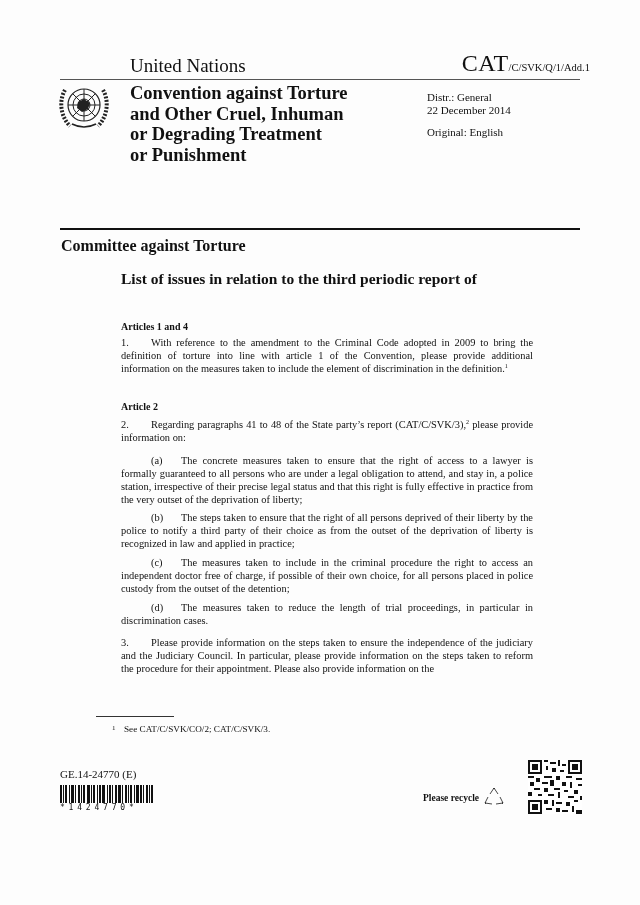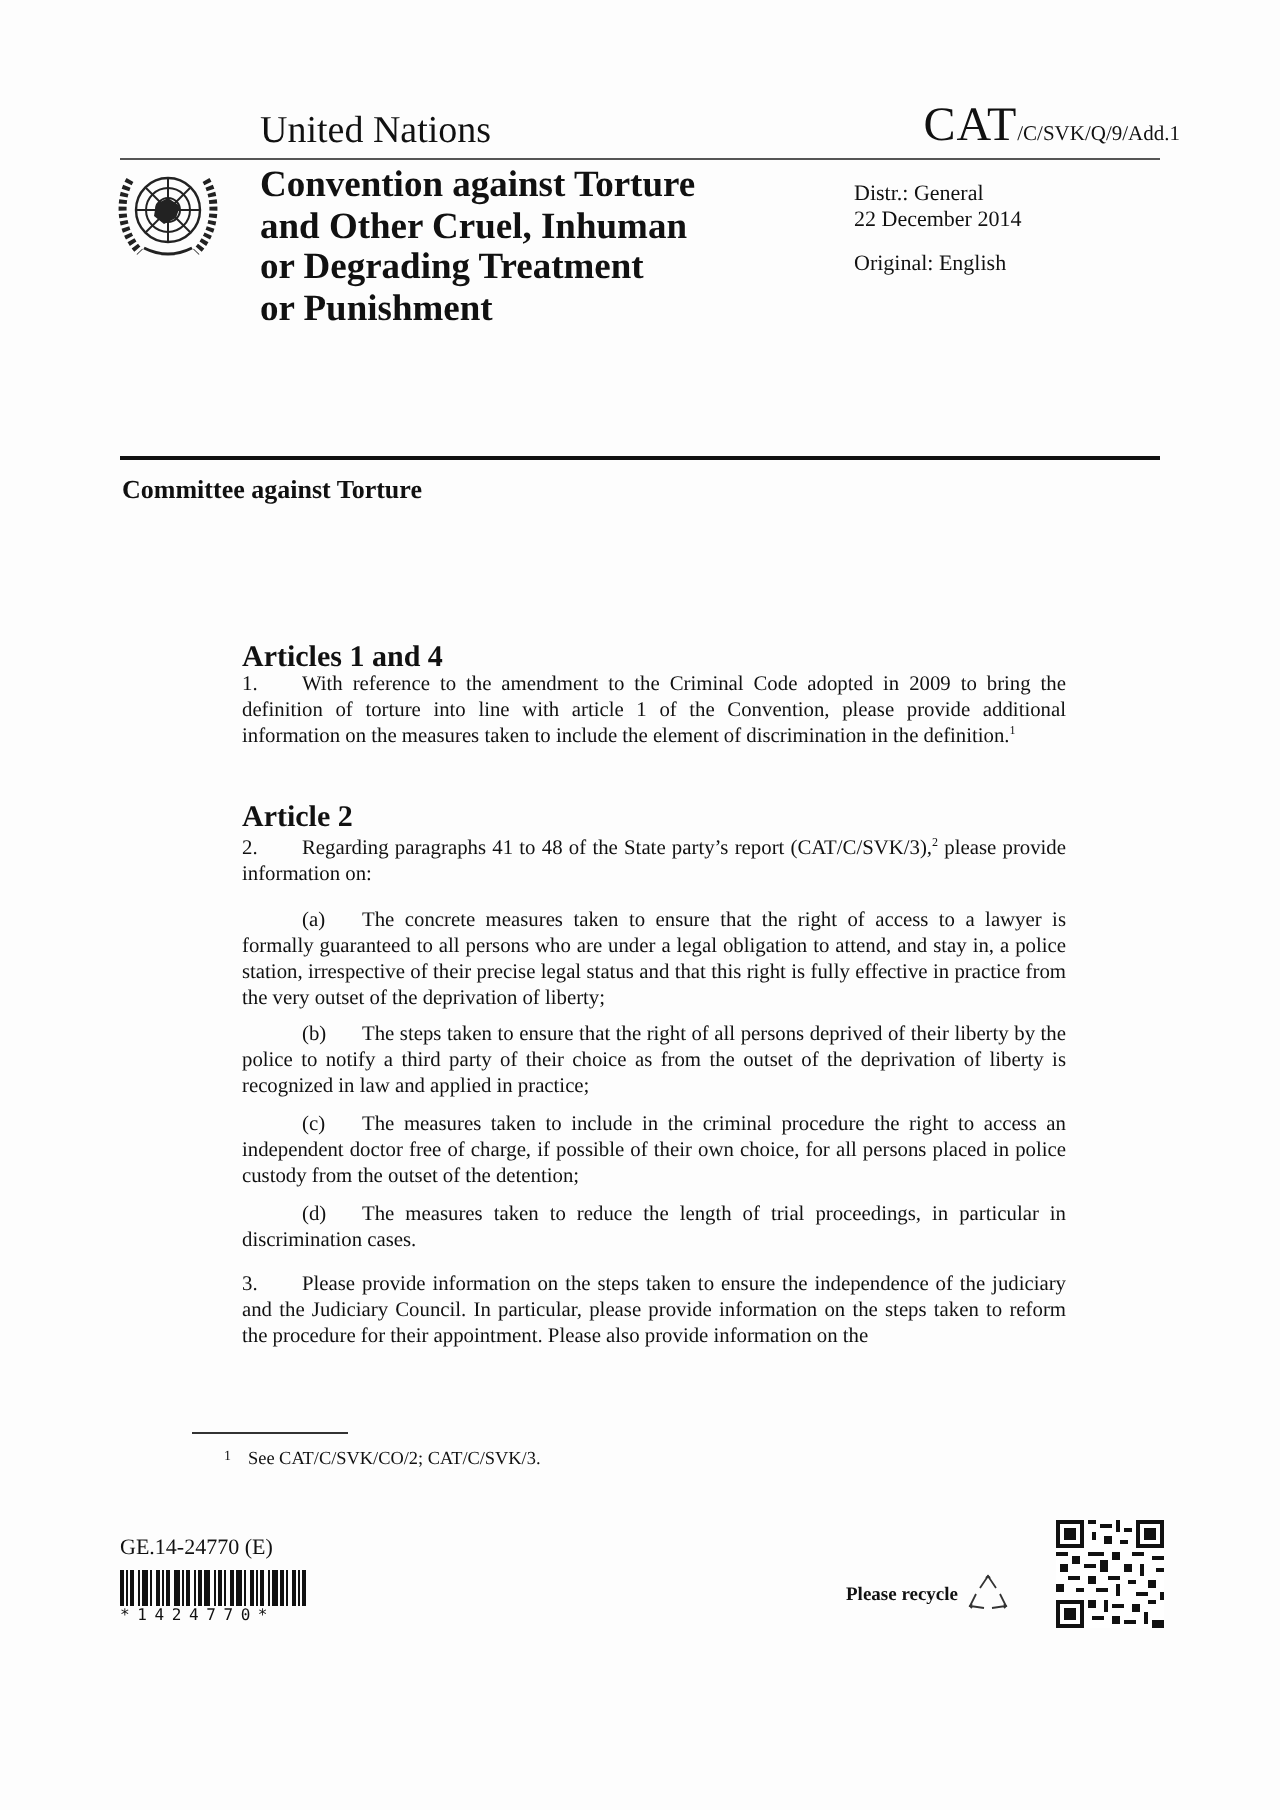--- a/index.html
+++ b/index.html
@@ -9,46 +9,46 @@
   .un-name { left: 130px; top: 55px; font-size: 19px; }
   .symbol { right: 50px; top: 50px; white-space: nowrap; }
   .symbol .big { font-size: 24px; letter-spacing: 0.5px; text-align: center; }
   .symbol .small { font-size: 10.5px; }
   .rule-top { left: 60px; top: 79px; width: 520px; height: 1px; background: #555; }
   .emblem { left: 58px; top: 80px; width: 52px; height: 52px; }
   .conv-title { left: 130px; top: 83px; font-size: 18.5px; font-weight: bold; line-height: 20.5px; }
   .distr { left: 427px; top: 91px; font-size: 11px; line-height: 13px; }
   .distr .gap { margin-top: 9px; }
   .rule-thick { left: 60px; top: 228px; width: 520px; height: 2px; background: #111; }
-  .committee { left: 61px; top: 237px; font-size: 13px; font-weight: bold; }
+  .committee { left: 61px; top: 237px; font-size: 16px; font-weight: bold; }
   .main { left: 121px; width: 412px; }
   .doc-title { top: 270px; font-size: 15.5px; font-weight: bold; line-height: 18px; }
   .doc-title sup { font-size: 7px; font-weight: normal; vertical-align: 3px; }
-  .section-head { font-size: 15px; font-weight: bold; }
+  .section-head { font-size: 10px; font-weight: bold; }
   .para { font-size: 10.4px; line-height: 12.9px; text-align: justify; }
   .para .num { display: inline-block; width: 30px; }
   .para .sub-num { display: inline-block; width: 30px; margin-left: 30px; }
   .para sup { font-size: 6px; vertical-align: 4px; line-height: 0; }
   .fn-rule { left: 96px; top: 716px; width: 78px; height: 1px; background: #333; }
   .footnotes { left: 112px; top: 722px; font-size: 9.2px; line-height: 12.3px; }
   .footnotes .mark { display: inline-block; width: 12px; font-size: 7px; vertical-align: 2px; text-align: left; }
   .job { left: 60px; top: 768px; font-size: 11px; }
   .barcode { left: 60px; top: 785px; width: 95px; height: 18px; display: flex; gap: 0; }
   .barcode span { display: block; height: 100%; background: #111; }
   .barcode-num { left: 60px; top: 803px; font-family: "DejaVu Sans Mono", monospace; font-size: 8px; letter-spacing: 3.8px; }
   .recycle { left: 423px; top: 793px; font-size: 9.5px; font-weight: bold; }
   .recycle-icon { left: 482px; top: 786px; width: 24px; height: 22px; }
   .qr { left: 528px; top: 760px; width: 54px; height: 54px; }
 </style>
 </head>
 <body>
 
 <div class="abs un-name">United Nations</div>
 <div class="abs symbol">
-  <span class="big">CAT</span><span class="small">/C/SVK/Q/9/Add.1</span>
+  <span class="big">CAT</span><span class="small">/C/SVK/Q/1/Add.1</span>
 </div>
 <div class="abs rule-top"></div>
 
 <svg class="abs emblem" viewBox="0 0 52 52">
   <g fill="none" stroke="#222" stroke-width="1">
     <path d="M7 10 C1 20 2 36 12 46" stroke-width="4" stroke-dasharray="2 1.5"></path>
     <path d="M45 10 C51 20 50 36 40 46" stroke-width="4" stroke-dasharray="2 1.5"></path>
     <circle cx="26" cy="25" r="16" stroke-width="1.2"></circle>
     <circle cx="26" cy="25" r="11"></circle>
     <circle cx="26" cy="25" r="6"></circle>
@@ -71,20 +71,21 @@
 <div class="abs distr">
   <div>Distr.: General</div>
   <div>22 December 2014</div>
   <div class="gap">Original: English</div>
 </div>
 
 <div class="abs rule-thick"></div>
 <div class="abs committee">Committee against Torture</div>
 
 <div class="abs main doc-title">
+  <div>List of issues in relation to the third periodic report of</div>
 </div>
 
 <div class="abs main section-head" style="top:321px;">Articles 1 and 4</div>
 <div class="abs main para" style="top:337px;">
   <span class="num">1.</span><span>With reference to the amendment to the Criminal Code adopted in 2009 to bring the definition of torture into line with article 1 of the Convention, please provide additional information on the measures taken to include the element of discrimination in the definition.</span><sup>1</sup>
 </div>
 
 <div class="abs main section-head" style="top:401px;">Article 2</div>
 <div class="abs main para" style="top:419px;">
   <span class="num">2.</span><span>Regarding paragraphs 41 to 48 of the State party’s report (CAT/C/SVK/3),</span><sup>2</sup><span> please provide information on:</span>

